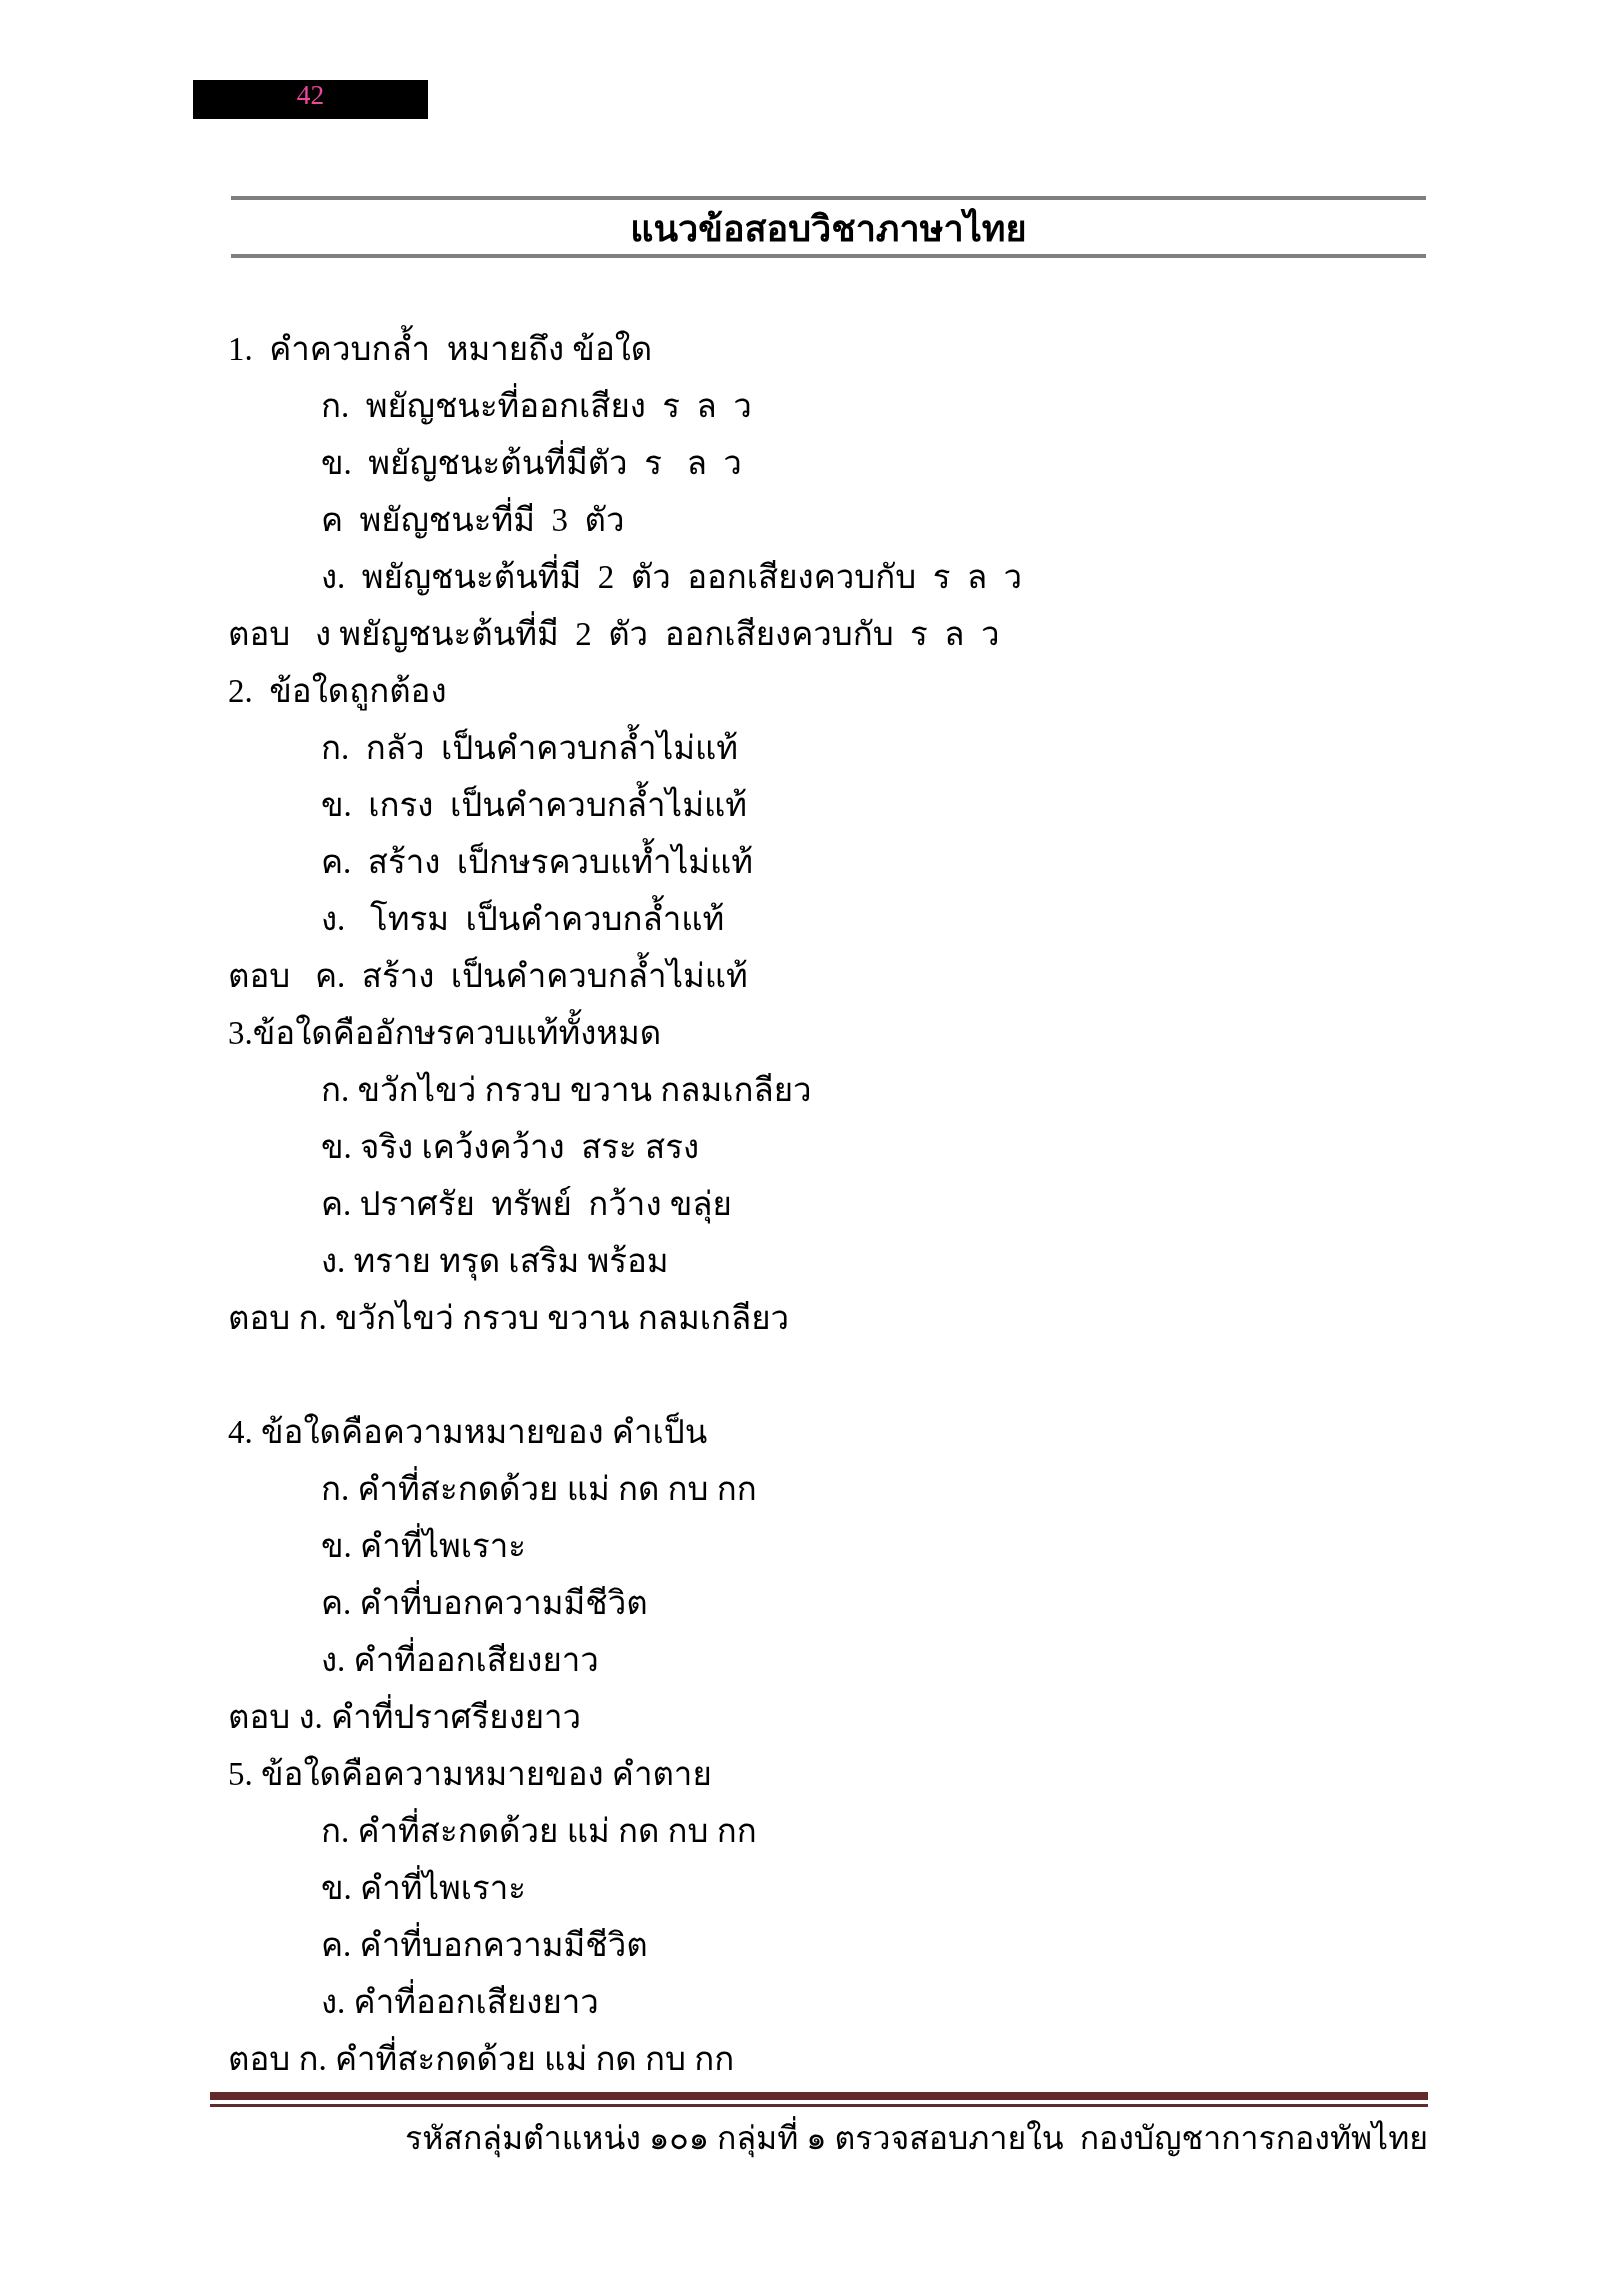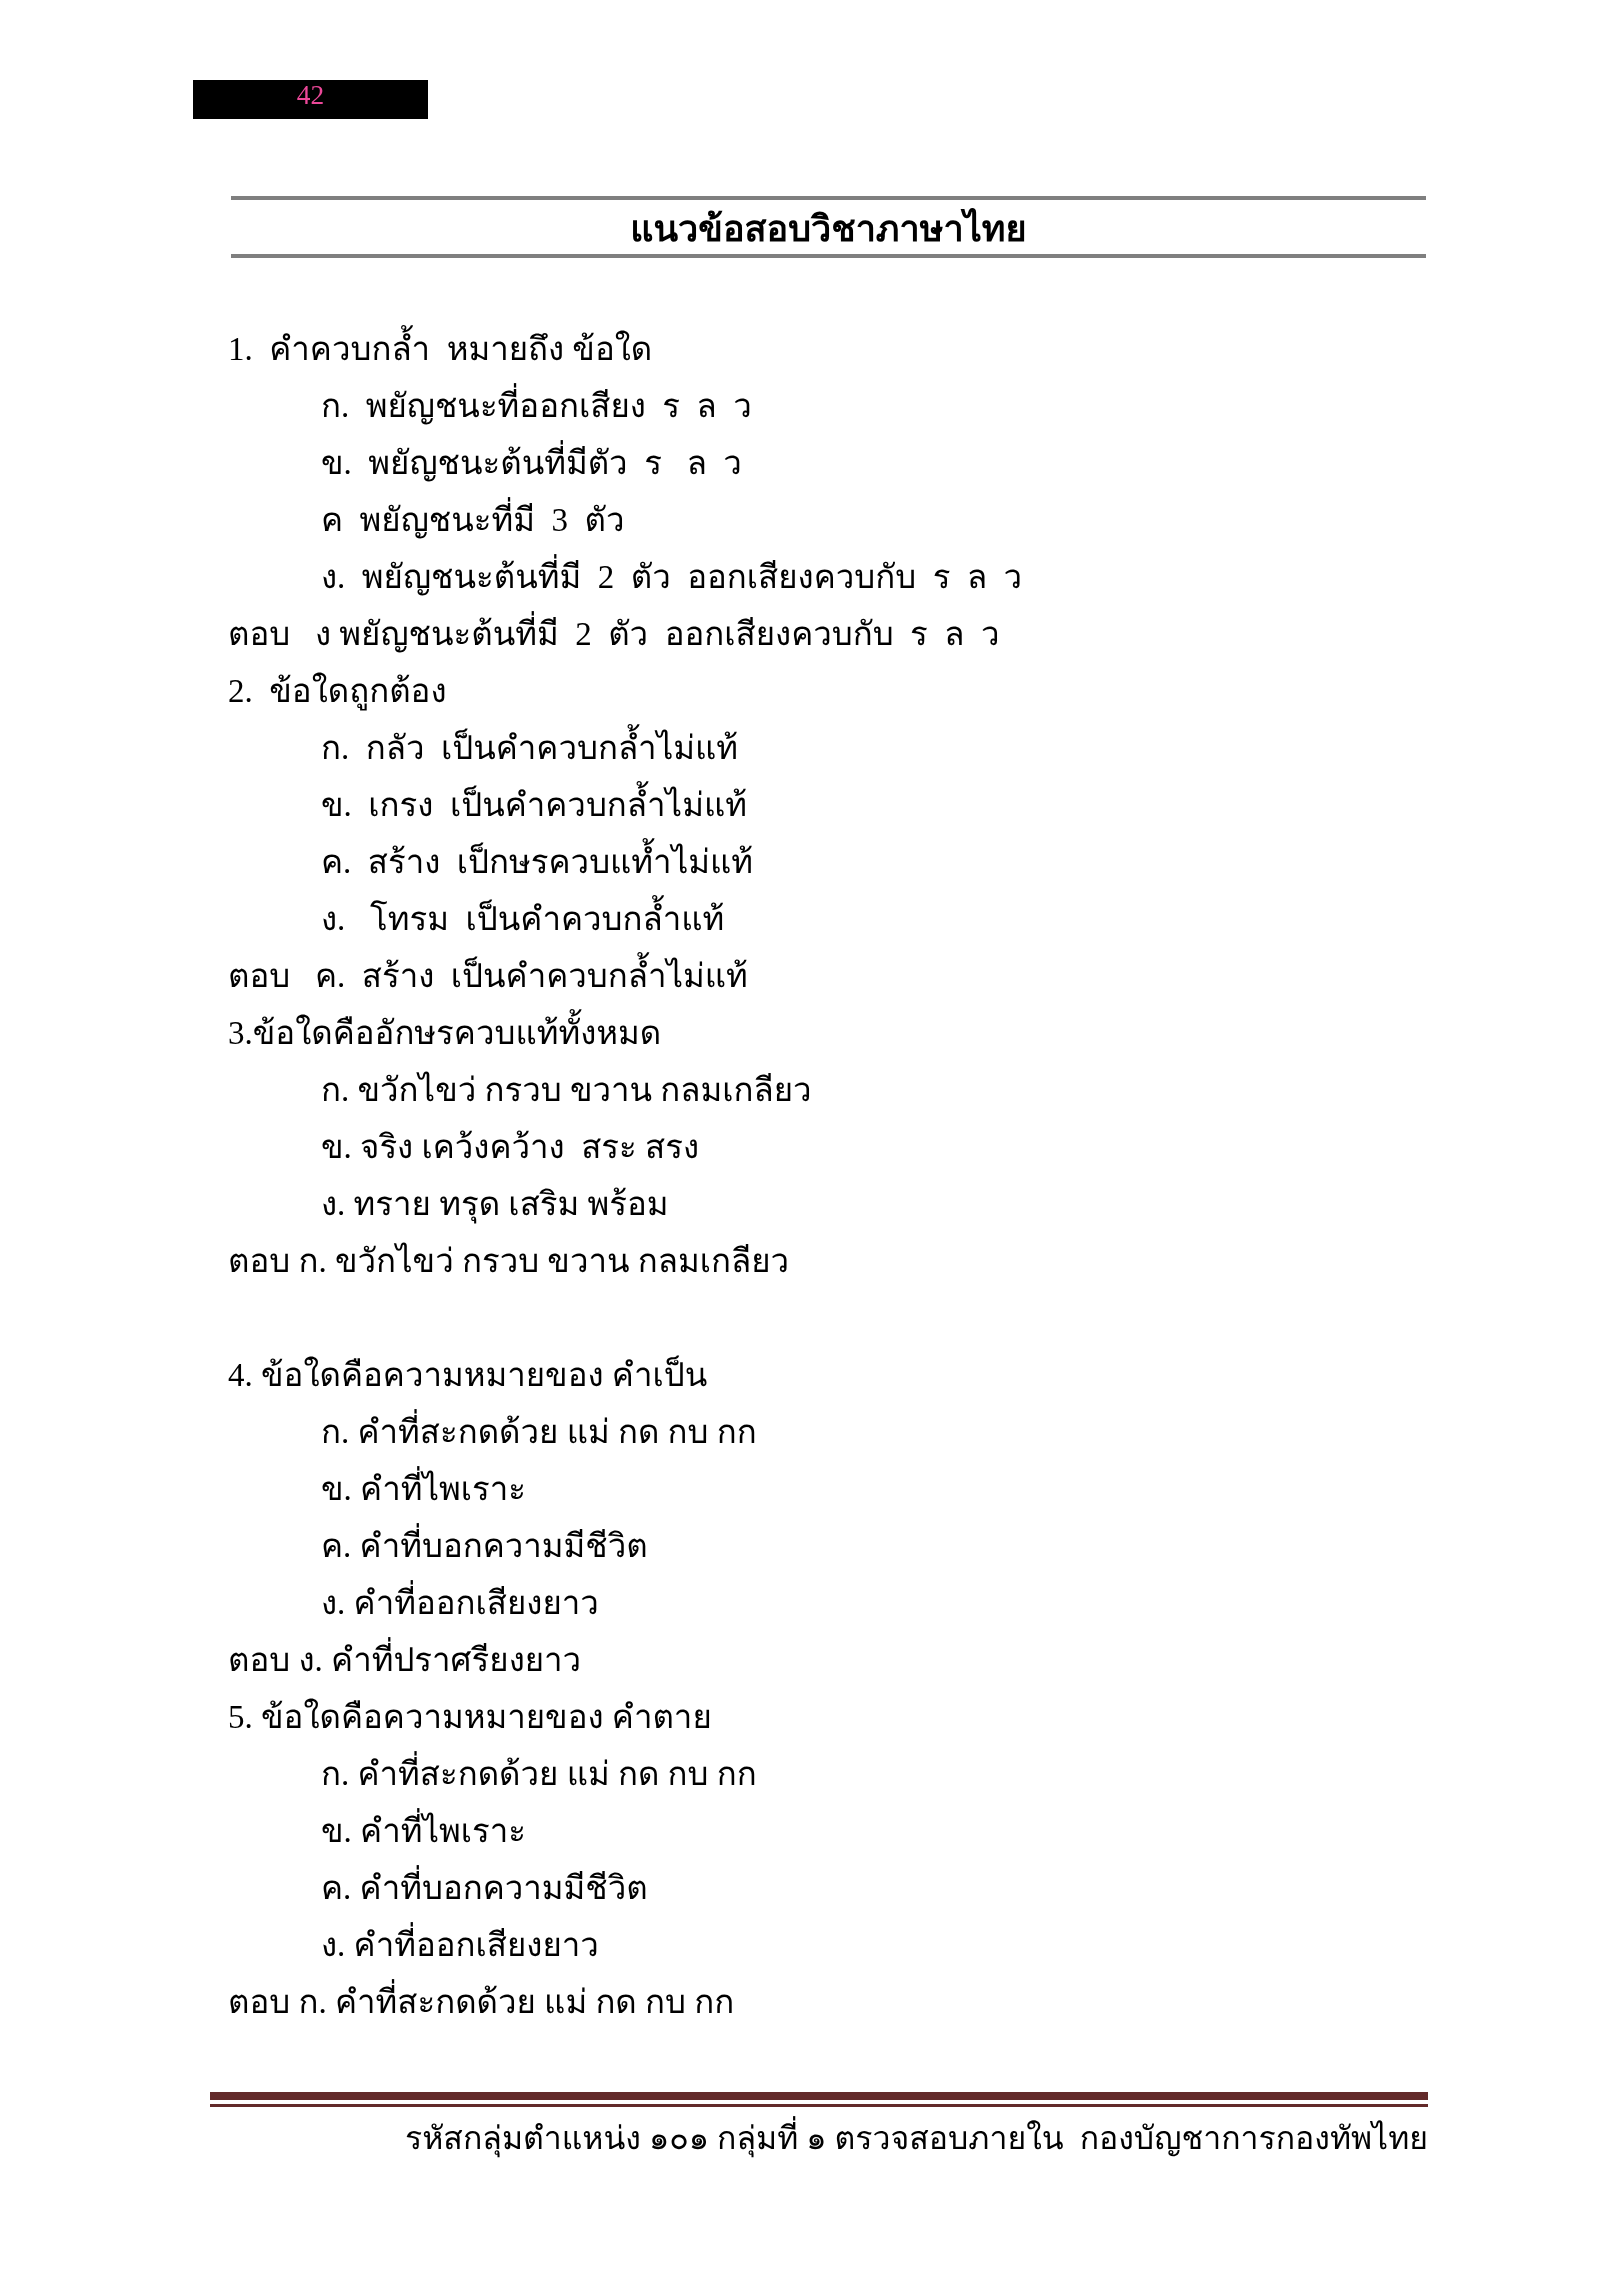--- a/index.html
+++ b/index.html
@@ -73,20 +73,21 @@
     <div class="line answer">ตอบ   ง พยัญชนะต้นที่มี  2  ตัว  ออกเสียงควบกับ  ร  ล  ว</div>
     <div class="line question">2.  ข้อใดถูกต้อง</div>
     <div class="line choice">ก.  กลัว  เป็นคำควบกล้ำไม่แท้</div>
     <div class="line choice">ข.  เกรง  เป็นคำควบกล้ำไม่แท้</div>
     <div class="line choice">ค.  สร้าง  เป็กษรควบแท้ำไม่แท้</div>
     <div class="line choice">ง.   โทรม  เป็นคำควบกล้ำแท้</div>
     <div class="line answer">ตอบ   ค.  สร้าง  เป็นคำควบกล้ำไม่แท้</div>
     <div class="line question">3.ข้อใดคืออักษรควบแท้ทั้งหมด</div>
     <div class="line choice">ก. ขวักไขว่ กรวบ ขวาน กลมเกลียว</div>
     <div class="line choice">ข. จริง เคว้งคว้าง  สระ สรง</div>
+    <div class="line choice">ค. ปราศรัย  ทรัพย์  กว้าง ขลุ่ย</div>
     <div class="line choice">ง. ทราย ทรุด เสริม พร้อม</div>
     <div class="line answer">ตอบ ก. ขวักไขว่ กรวบ ขวาน กลมเกลียว</div>
     <div class="line blank"></div>
     <div class="line question">4. ข้อใดคือความหมายของ คำเป็น</div>
     <div class="line choice">ก. คำที่สะกดด้วย แม่ กด กบ กก</div>
     <div class="line choice">ข. คำที่ไพเราะ</div>
     <div class="line choice">ค. คำที่บอกความมีชีวิต</div>
     <div class="line choice">ง. คำที่ออกเสียงยาว</div>
     <div class="line answer">ตอบ ง. คำที่ปราศรียงยาว</div>
     <div class="line question">5. ข้อใดคือความหมายของ คำตาย</div>

